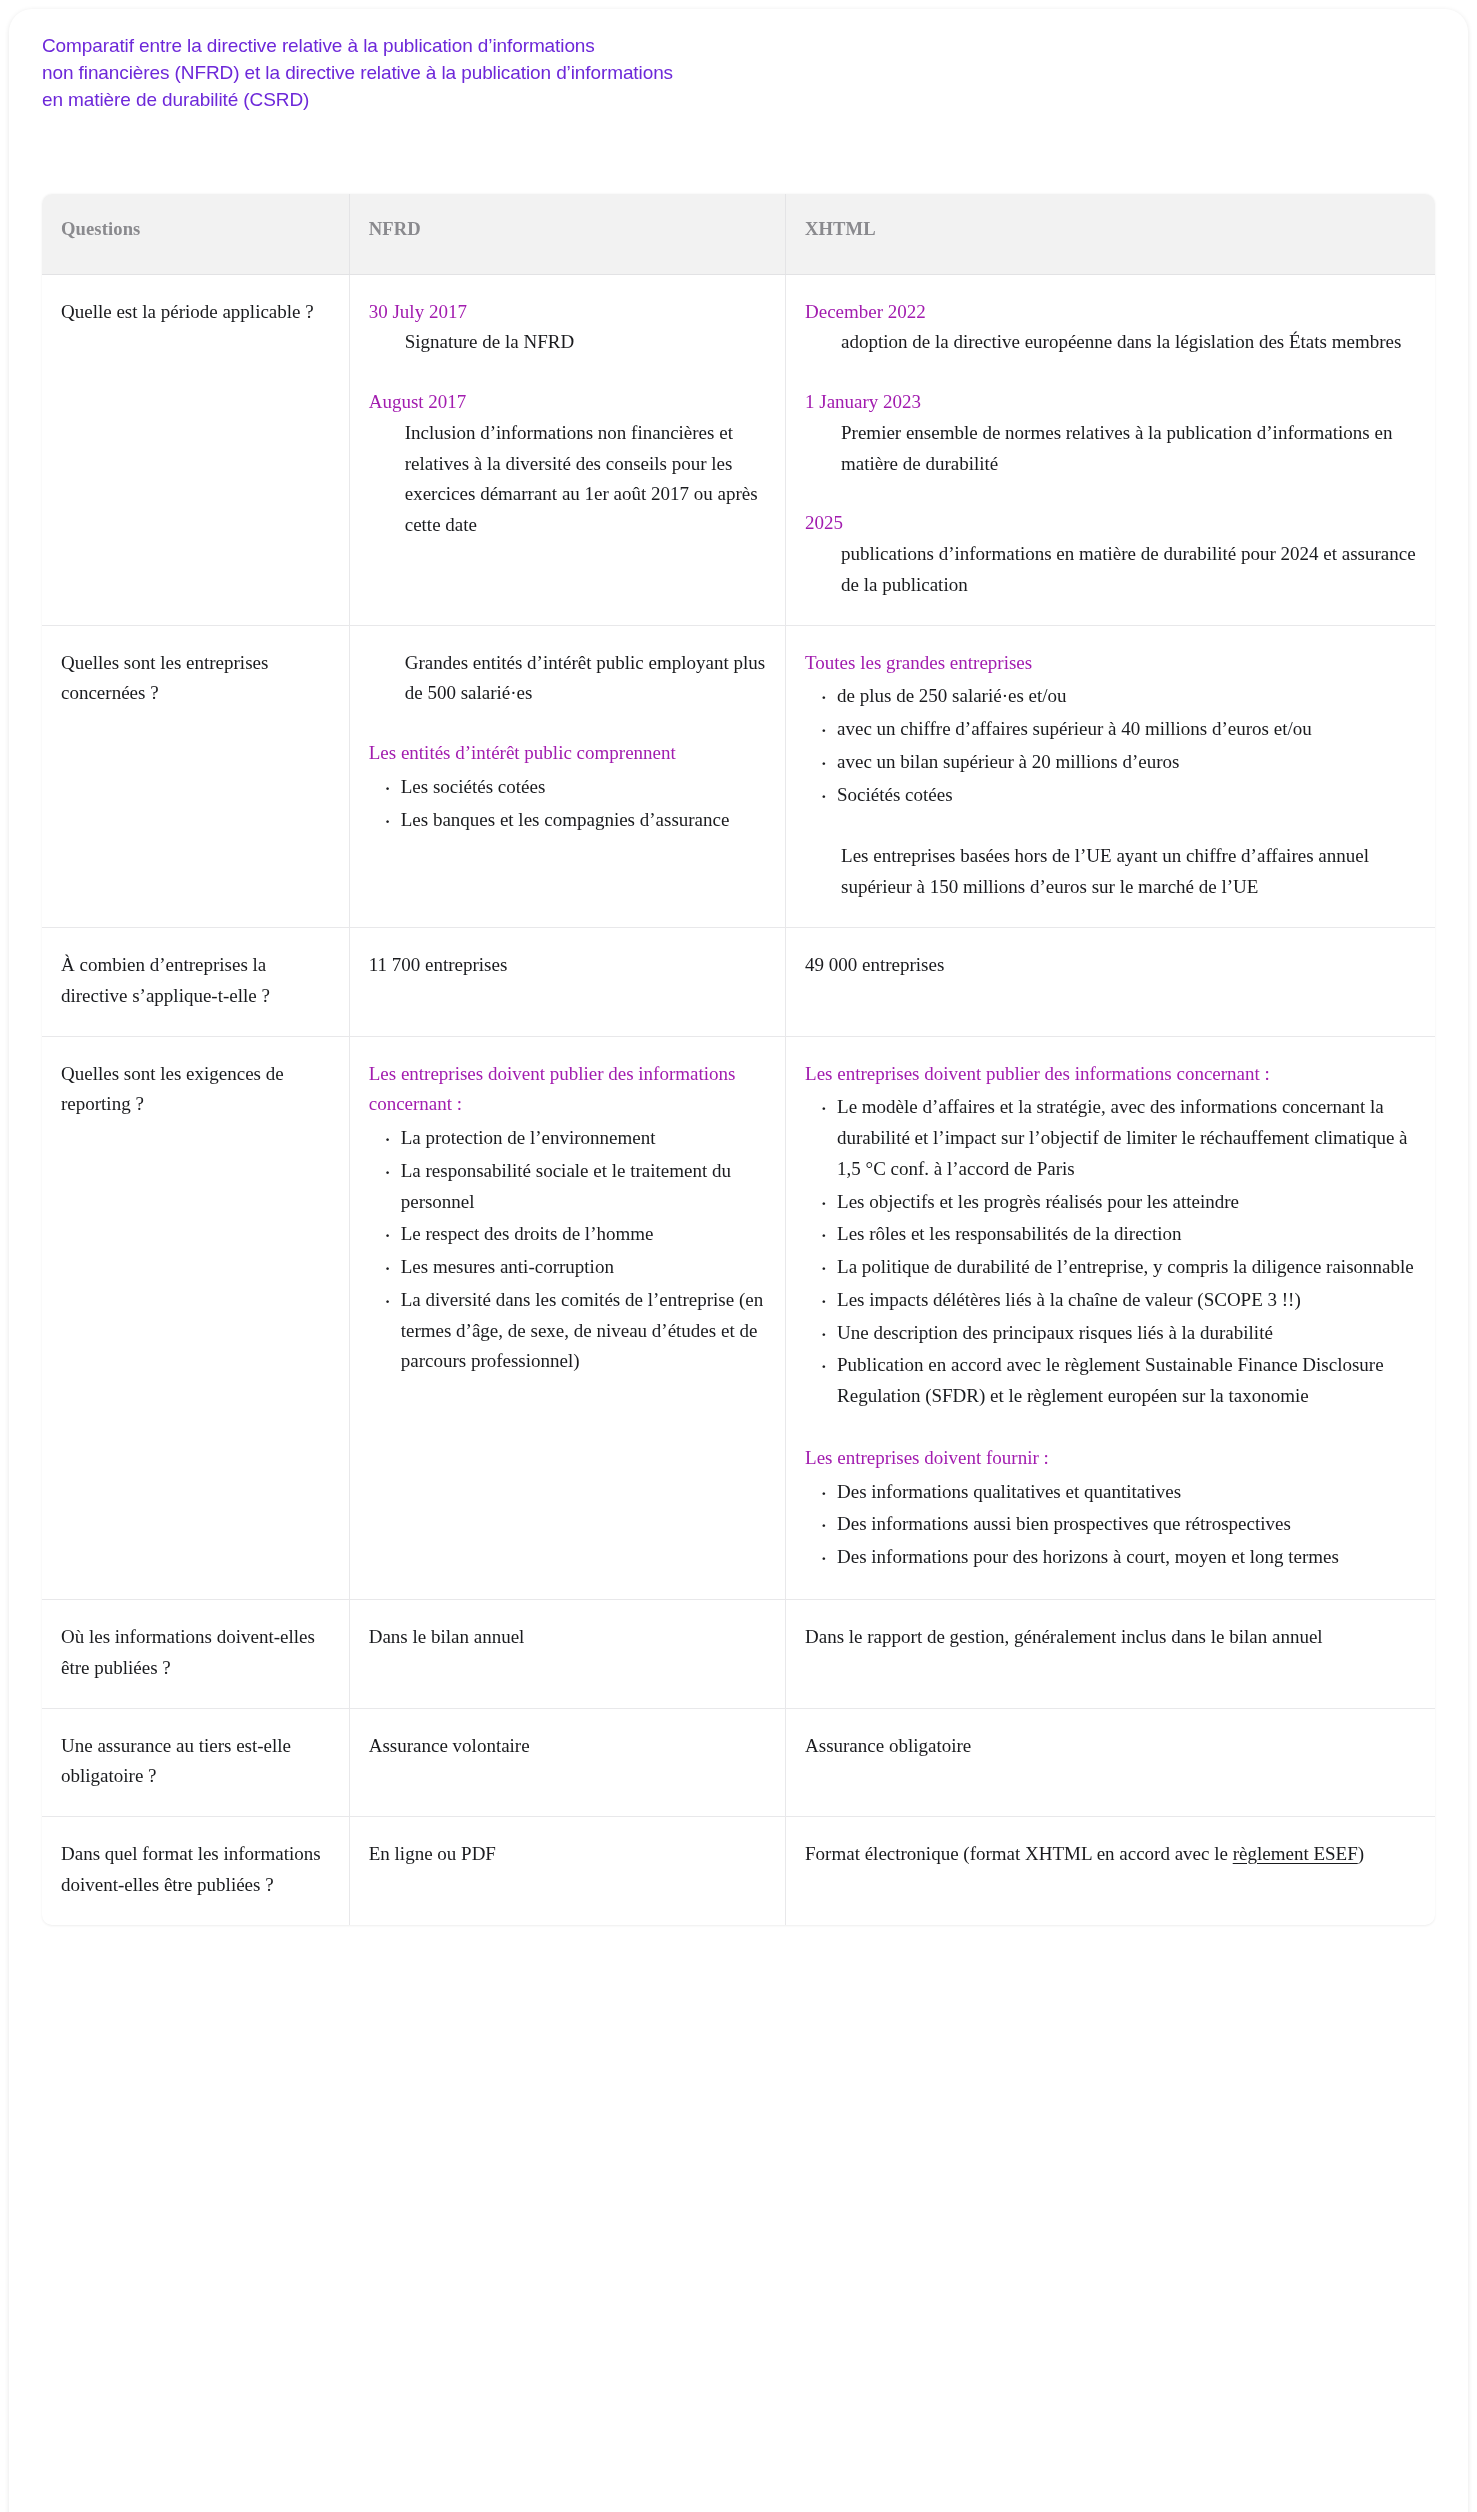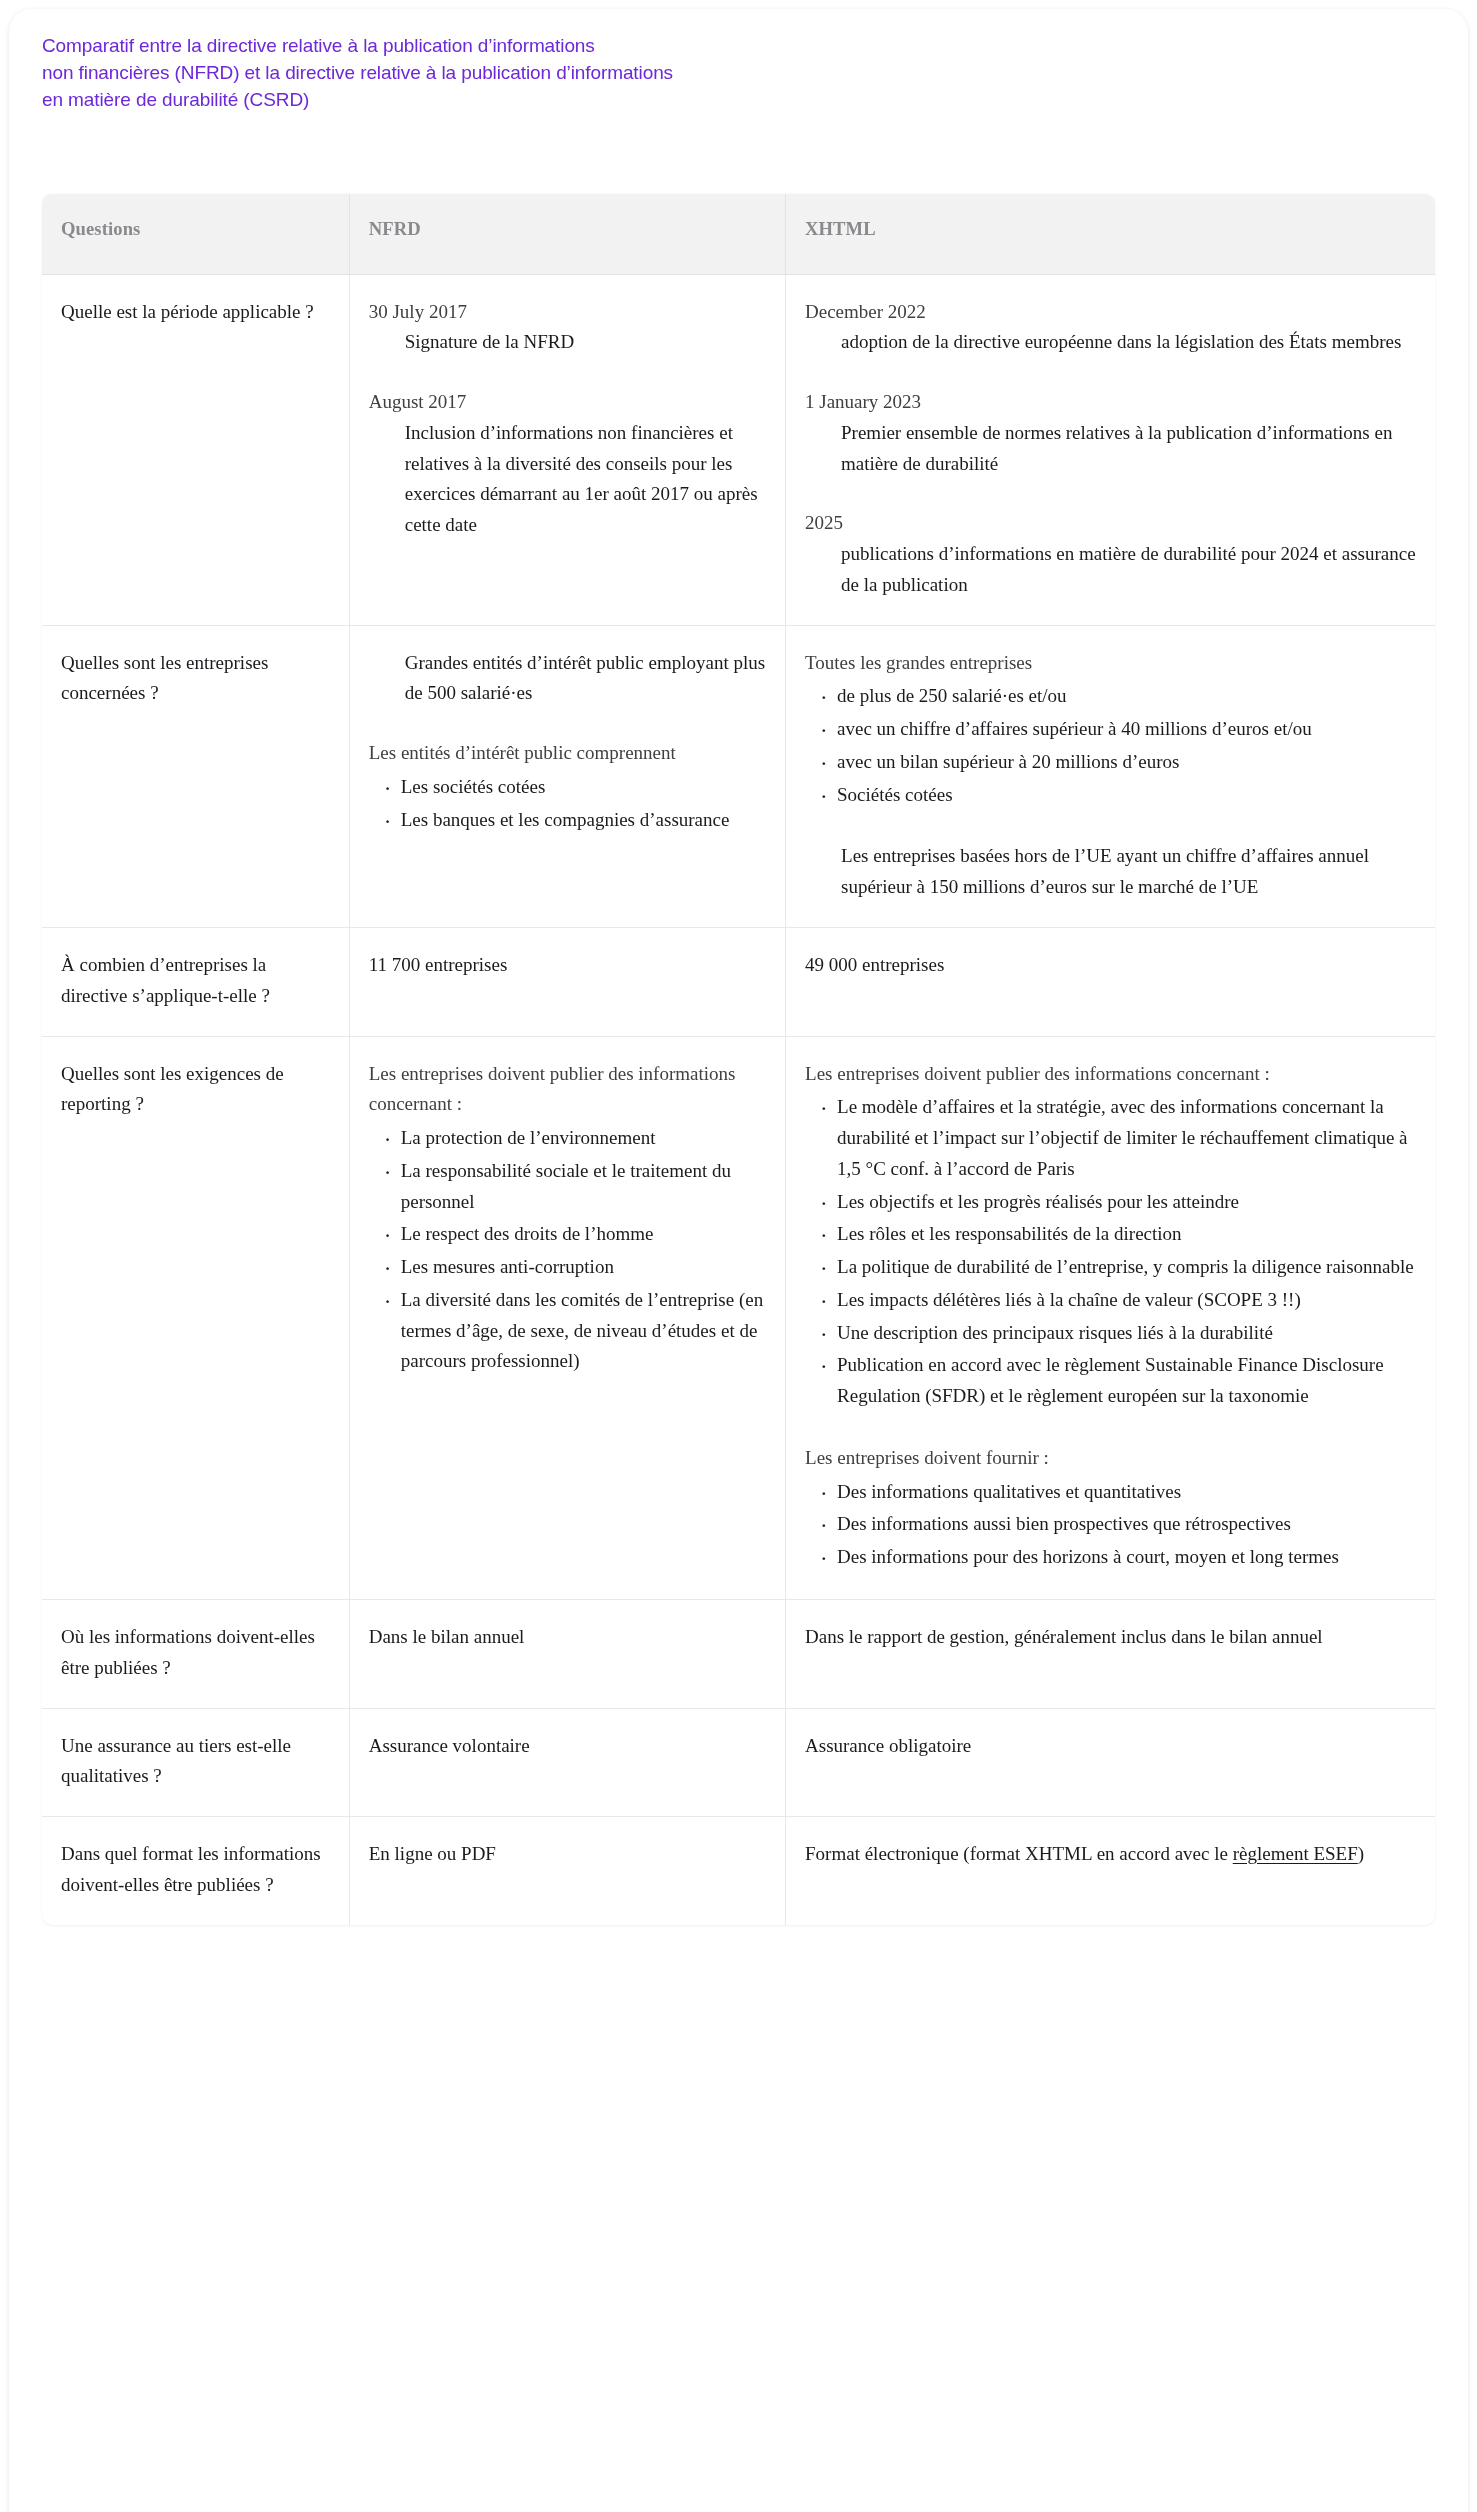--- a/index.html
+++ b/index.html
@@ -92,21 +92,21 @@
     padding: 22px 19px 24px 19px;
     font-size: 19px;
     line-height: 1.62;
     color: #1a1b1e;
   }
   table.cmp tbody td:last-child { border-right: none; }
   table.cmp tbody tr:last-child td { border-bottom: none; }
 
   td.q-cell { color: #18191c; }
 
-  .muted { color: #404040; display: block; }
+  .muted { color: #a21caf; display: block; }
   .blk   { display: block; margin-left: 36px; }
   .gap   { height: 29px; }
 
   ul.bul {
     list-style: none;
     margin: 3px 0 0 0;
     padding: 0 0 0 11px;
   }
   ul.bul li {
     position: relative;
@@ -242,21 +242,21 @@
             </td>
           </tr>
 
           <tr>
             <td class="q-cell">Où les informations doivent-elles être publiées ?</td>
             <td>Dans le bilan annuel</td>
             <td>Dans le rapport de gestion, généralement inclus dans le bilan annuel</td>
           </tr>
 
           <tr>
-            <td class="q-cell">Une assurance au tiers est-elle qualitatives ?</td>
+            <td class="q-cell">Une assurance au tiers est-elle obligatoire ?</td>
             <td>Assurance volontaire</td>
             <td>Assurance obligatoire</td>
           </tr>
 
           <tr>
             <td class="q-cell">Dans quel format les informations doivent-elles être publiées ?</td>
             <td>En ligne ou PDF</td>
             <td><span>Format électronique (format XHTML en accord avec le </span><a class="lnk" href="#">règlement ESEF</a><span>)</span></td>
           </tr>
 

